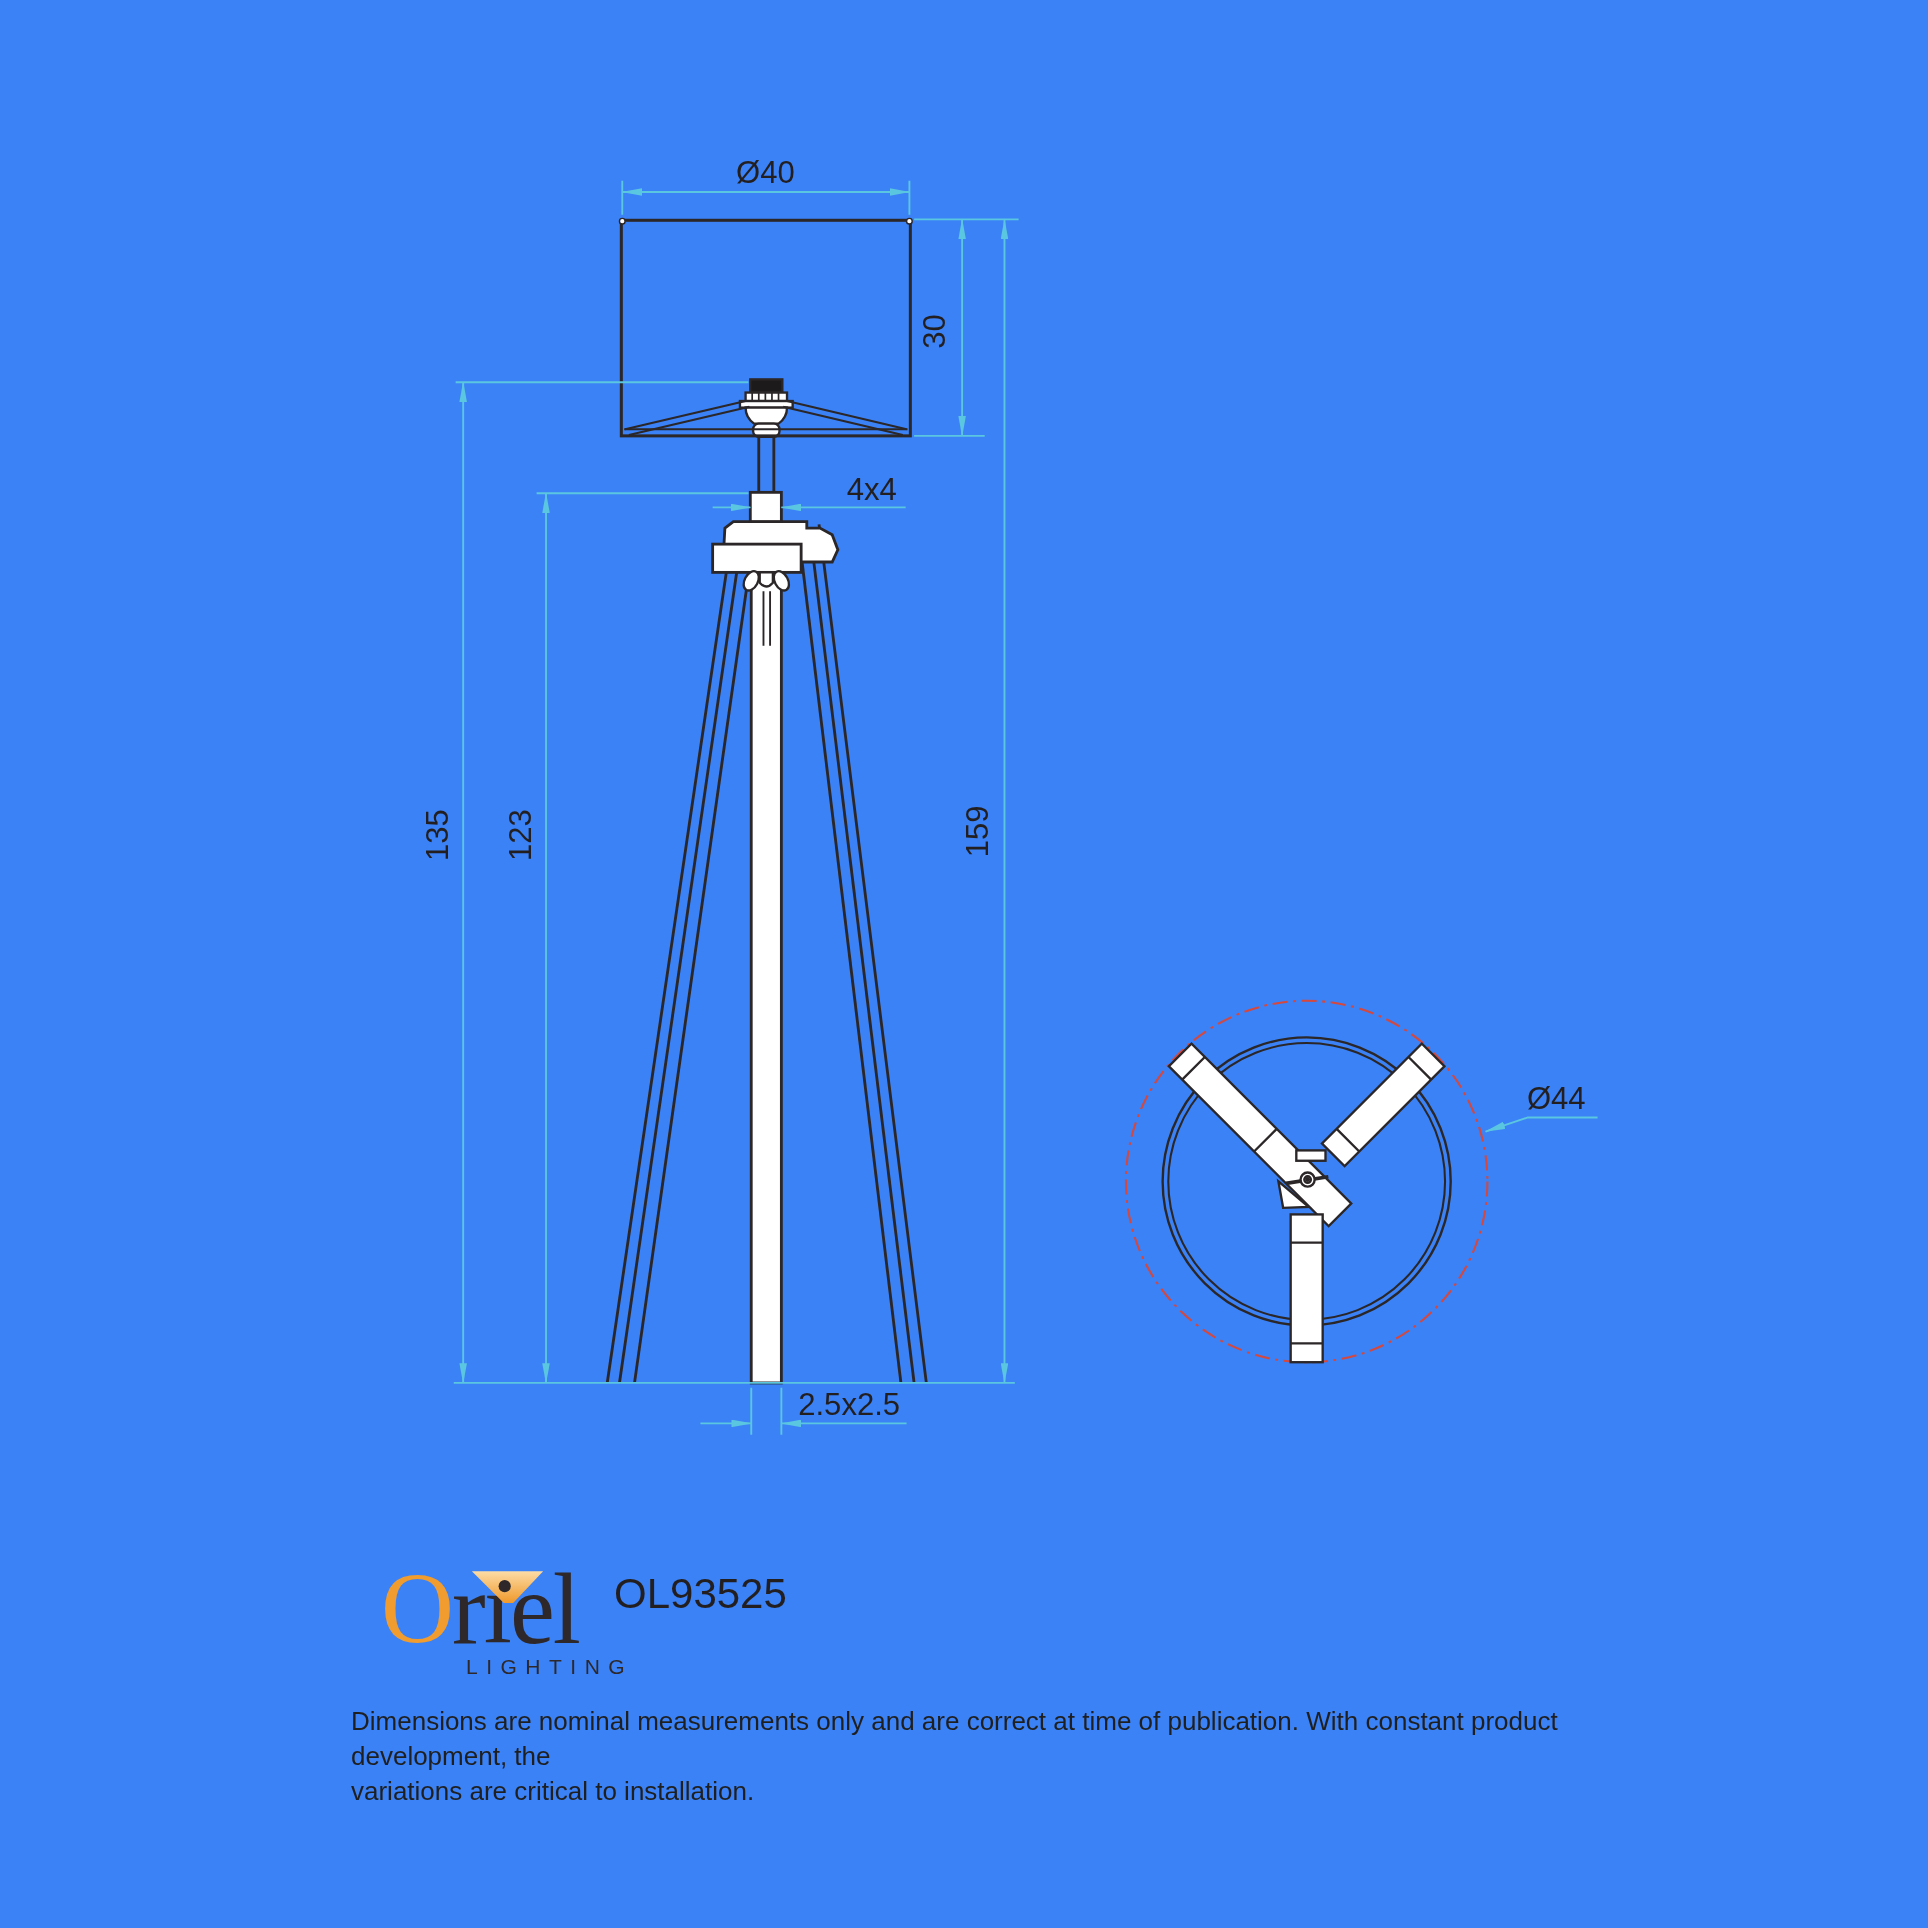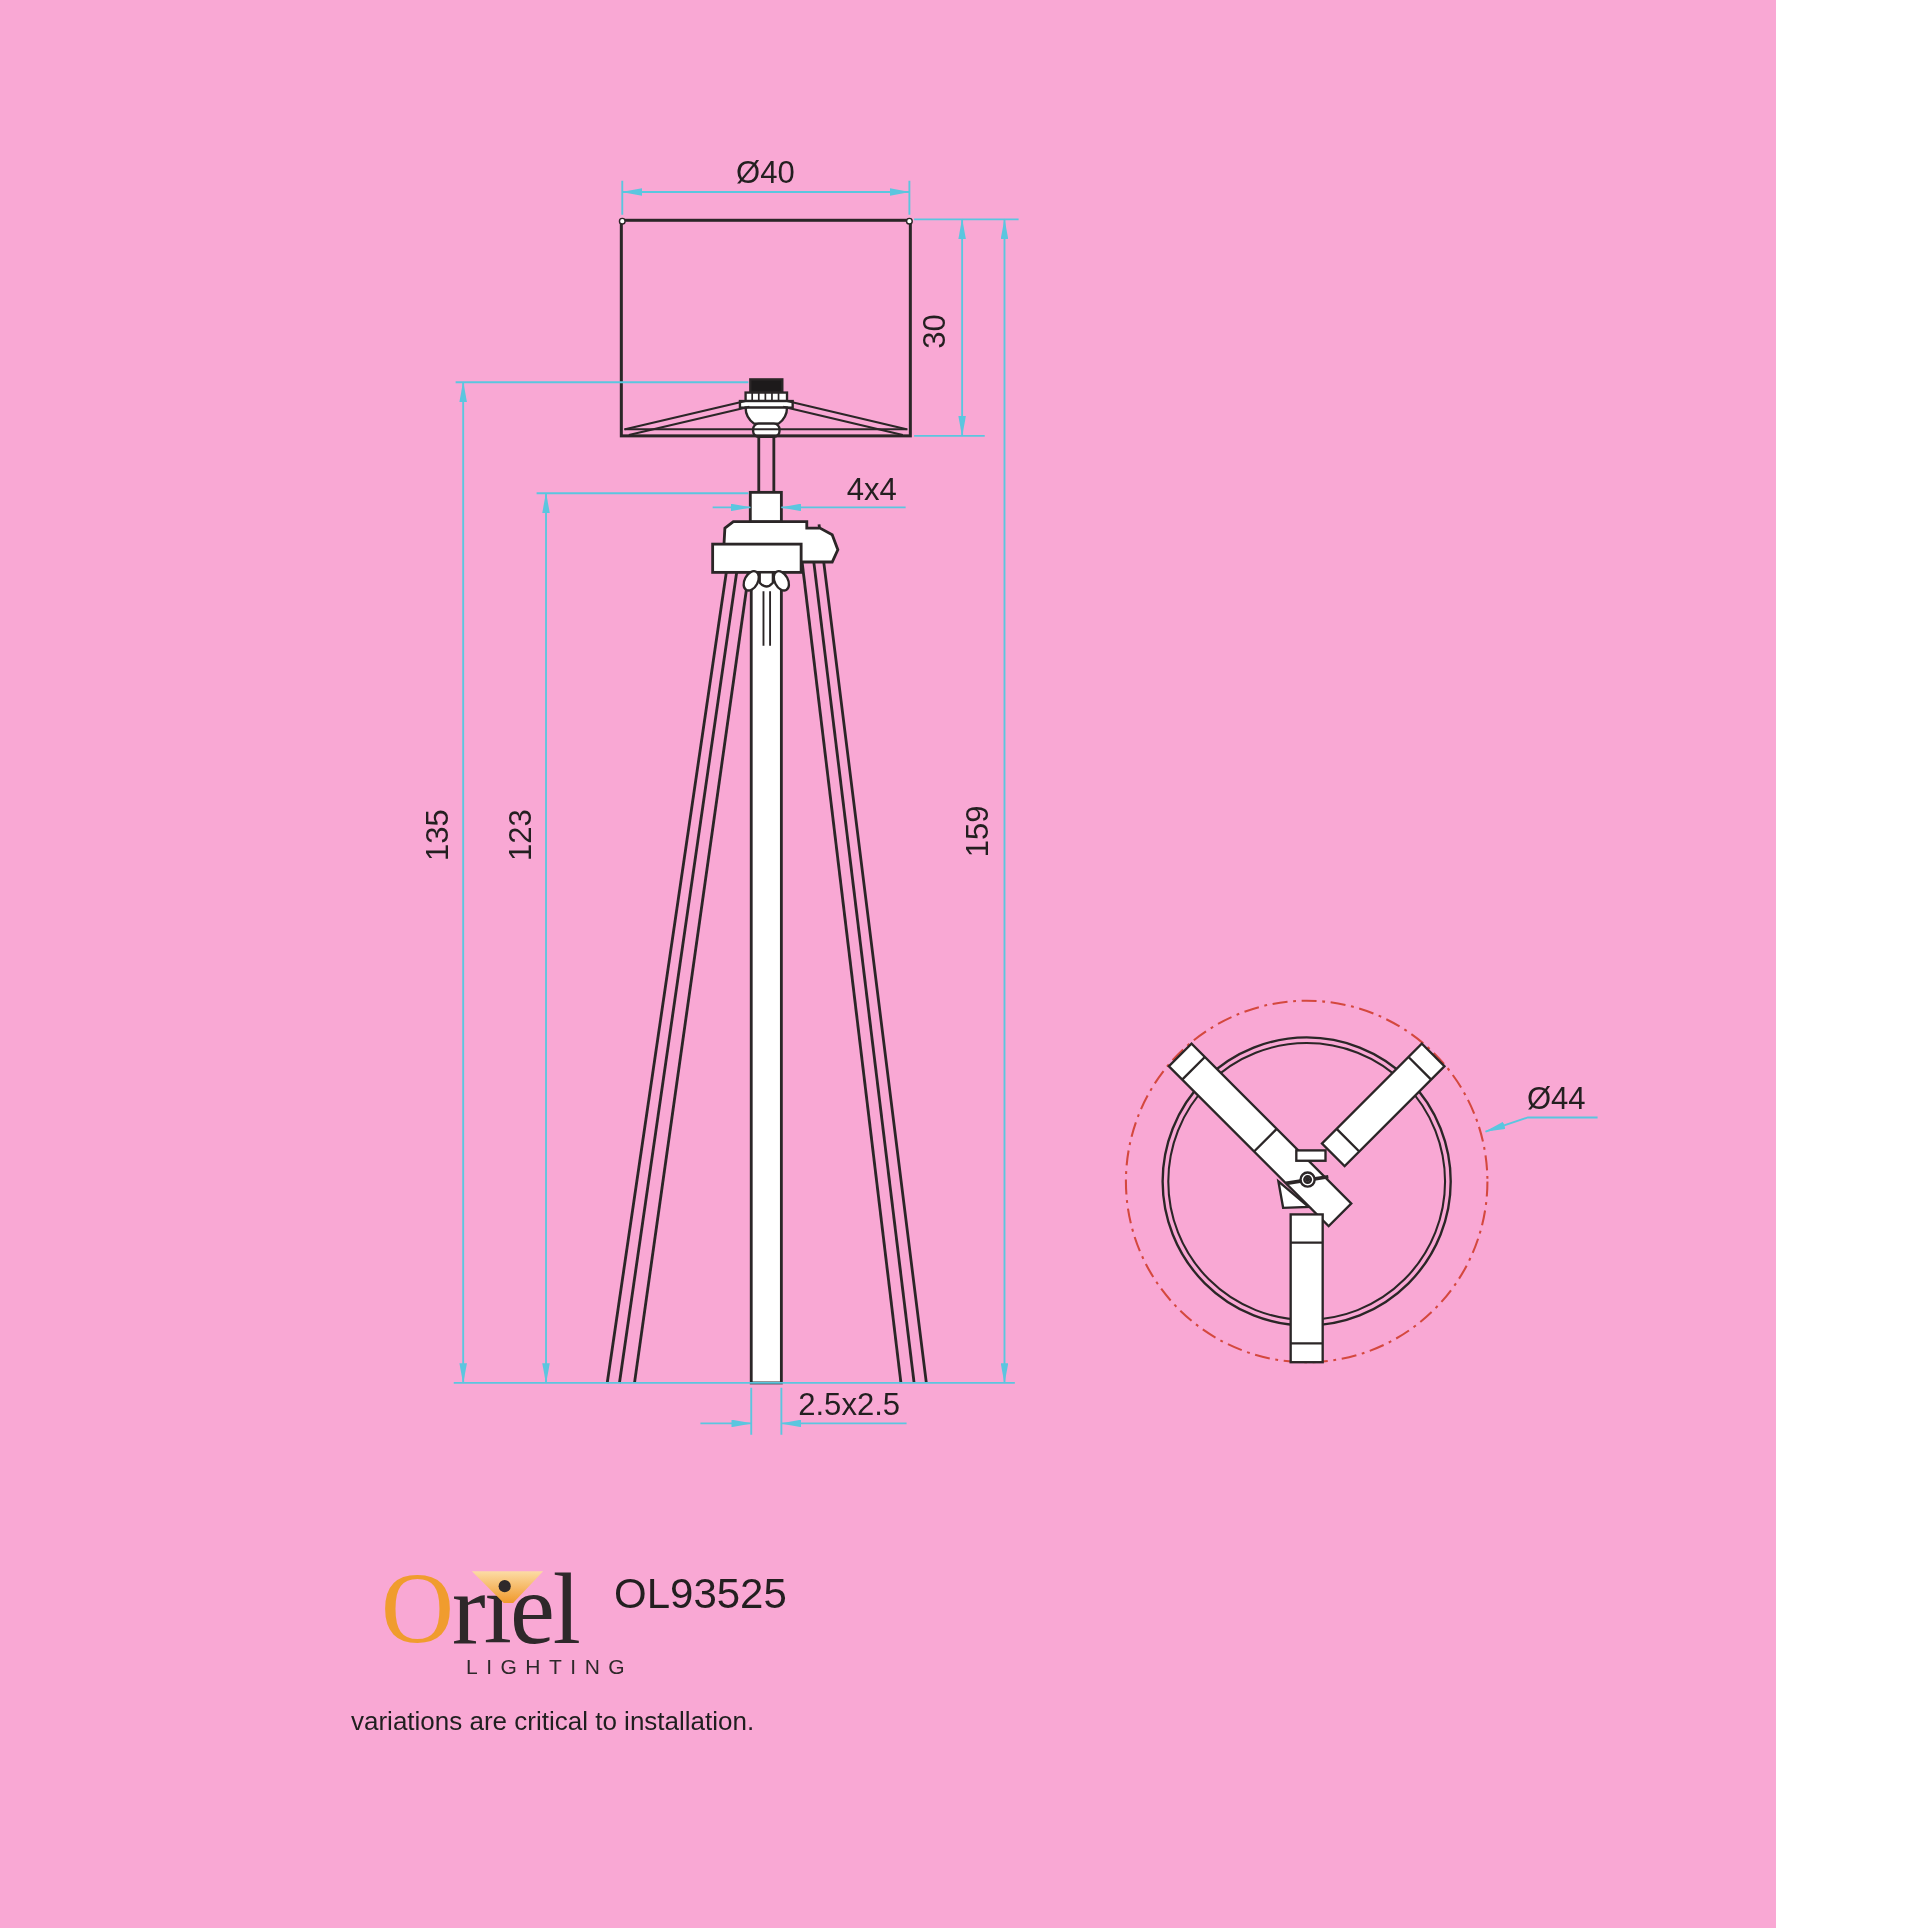--- a/index.html
+++ b/index.html
@@ -1,16 +1,16 @@
 <!DOCTYPE html>
 <html style="font-size:15px"><head>
 <meta charset="utf-8">
 <style>
   html,body{margin:0;padding:0;background:#ffffff;}
-  .page{position:relative;width:1776px;height:1928px;background:#f9a8d4;overflow:hidden;
+  .page{position:relative;width:1928px;height:1928px;background:#3b82f6;overflow:hidden;
         font-family:"Liberation Sans", sans-serif;}
   .page svg text{font-family:"Liberation Sans", sans-serif;}
   
   .logo{position:absolute;left:361px;top:1559px;width:395px;height:132px;margin-left:20px;}
   .brand{position:relative;font-family:"Liberation Serif", serif;font-size:101px;line-height:101px;
          color:#2e282a;letter-spacing:-1.9px;}
   .brand::first-letter{color:#f09c2e;}
   .brand-fan{position:absolute;left:89px;top:11.3px;}
   .brand-sub{position:absolute;left:85px;top:96px;font-family:Liberation Sans, sans-serif;
              font-size:21px;letter-spacing:8.5px;color:#2e282a;}
@@ -164,17 +164,18 @@
       </defs>
       <polygon points="2,1 78,1 46,35 36,35" fill="url(#fanGrad)"></polygon>
       <circle cx="37" cy="17" r="6.5" fill="#2e282a"></circle>
     </svg>
     <div class="brand-sub">LIGHTING</div>
   </div>
   <div class="model">OL93525</div>
 
   
   <div class="disclaimer">
+    <div>Dimensions are nominal measurements only and are correct at time of publication. With constant product development, the</div>
     <div>variations are critical to installation.</div>
   </div>
 
 </div>
 
 
 </body></html>

